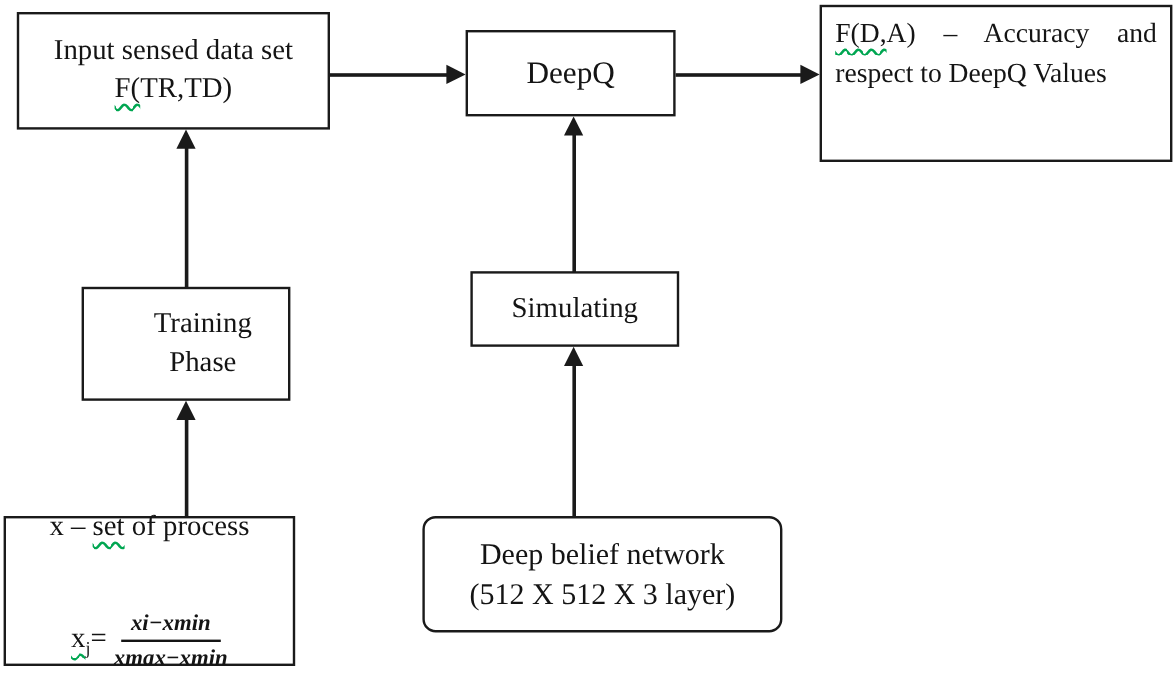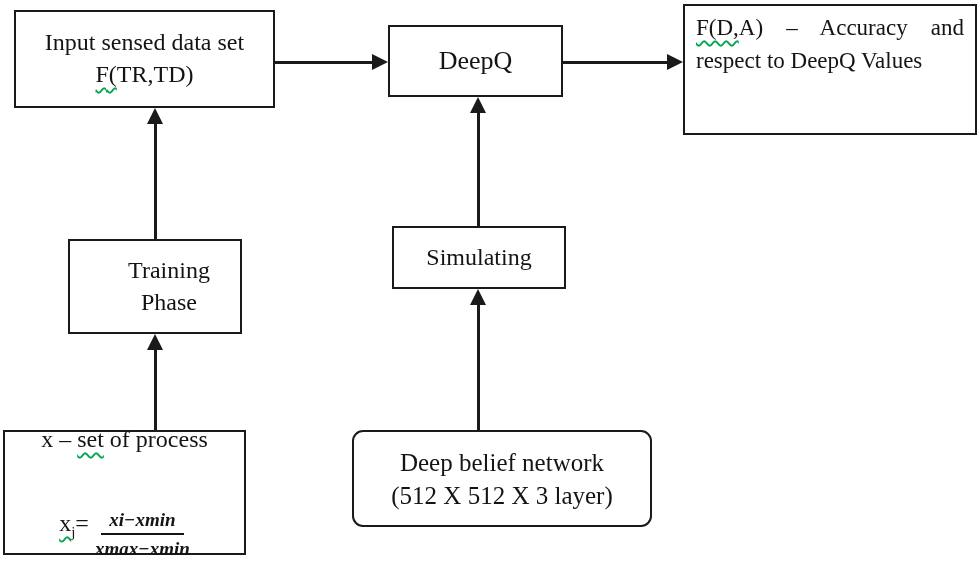--- a/index.html
+++ b/index.html
@@ -42,20 +42,21 @@
   .squiggle {
     text-decoration-line: underline;
     text-decoration-style: wavy;
     text-decoration-color: #00a651;
     text-decoration-thickness: 1.5px;
     text-underline-offset: 5px;
   }
 
   .formula-row {
     display: inline-flex;
+    align-items: center;
     margin-top: 8px;
   }
   .formula-lhs { font-size: 24px; }
   .formula-lhs sub { font-size: 15px; }
   .frac {
     display: inline-flex;
     flex-direction: column;
     align-items: center;
     margin-left: 6px;
     font-style: italic;

